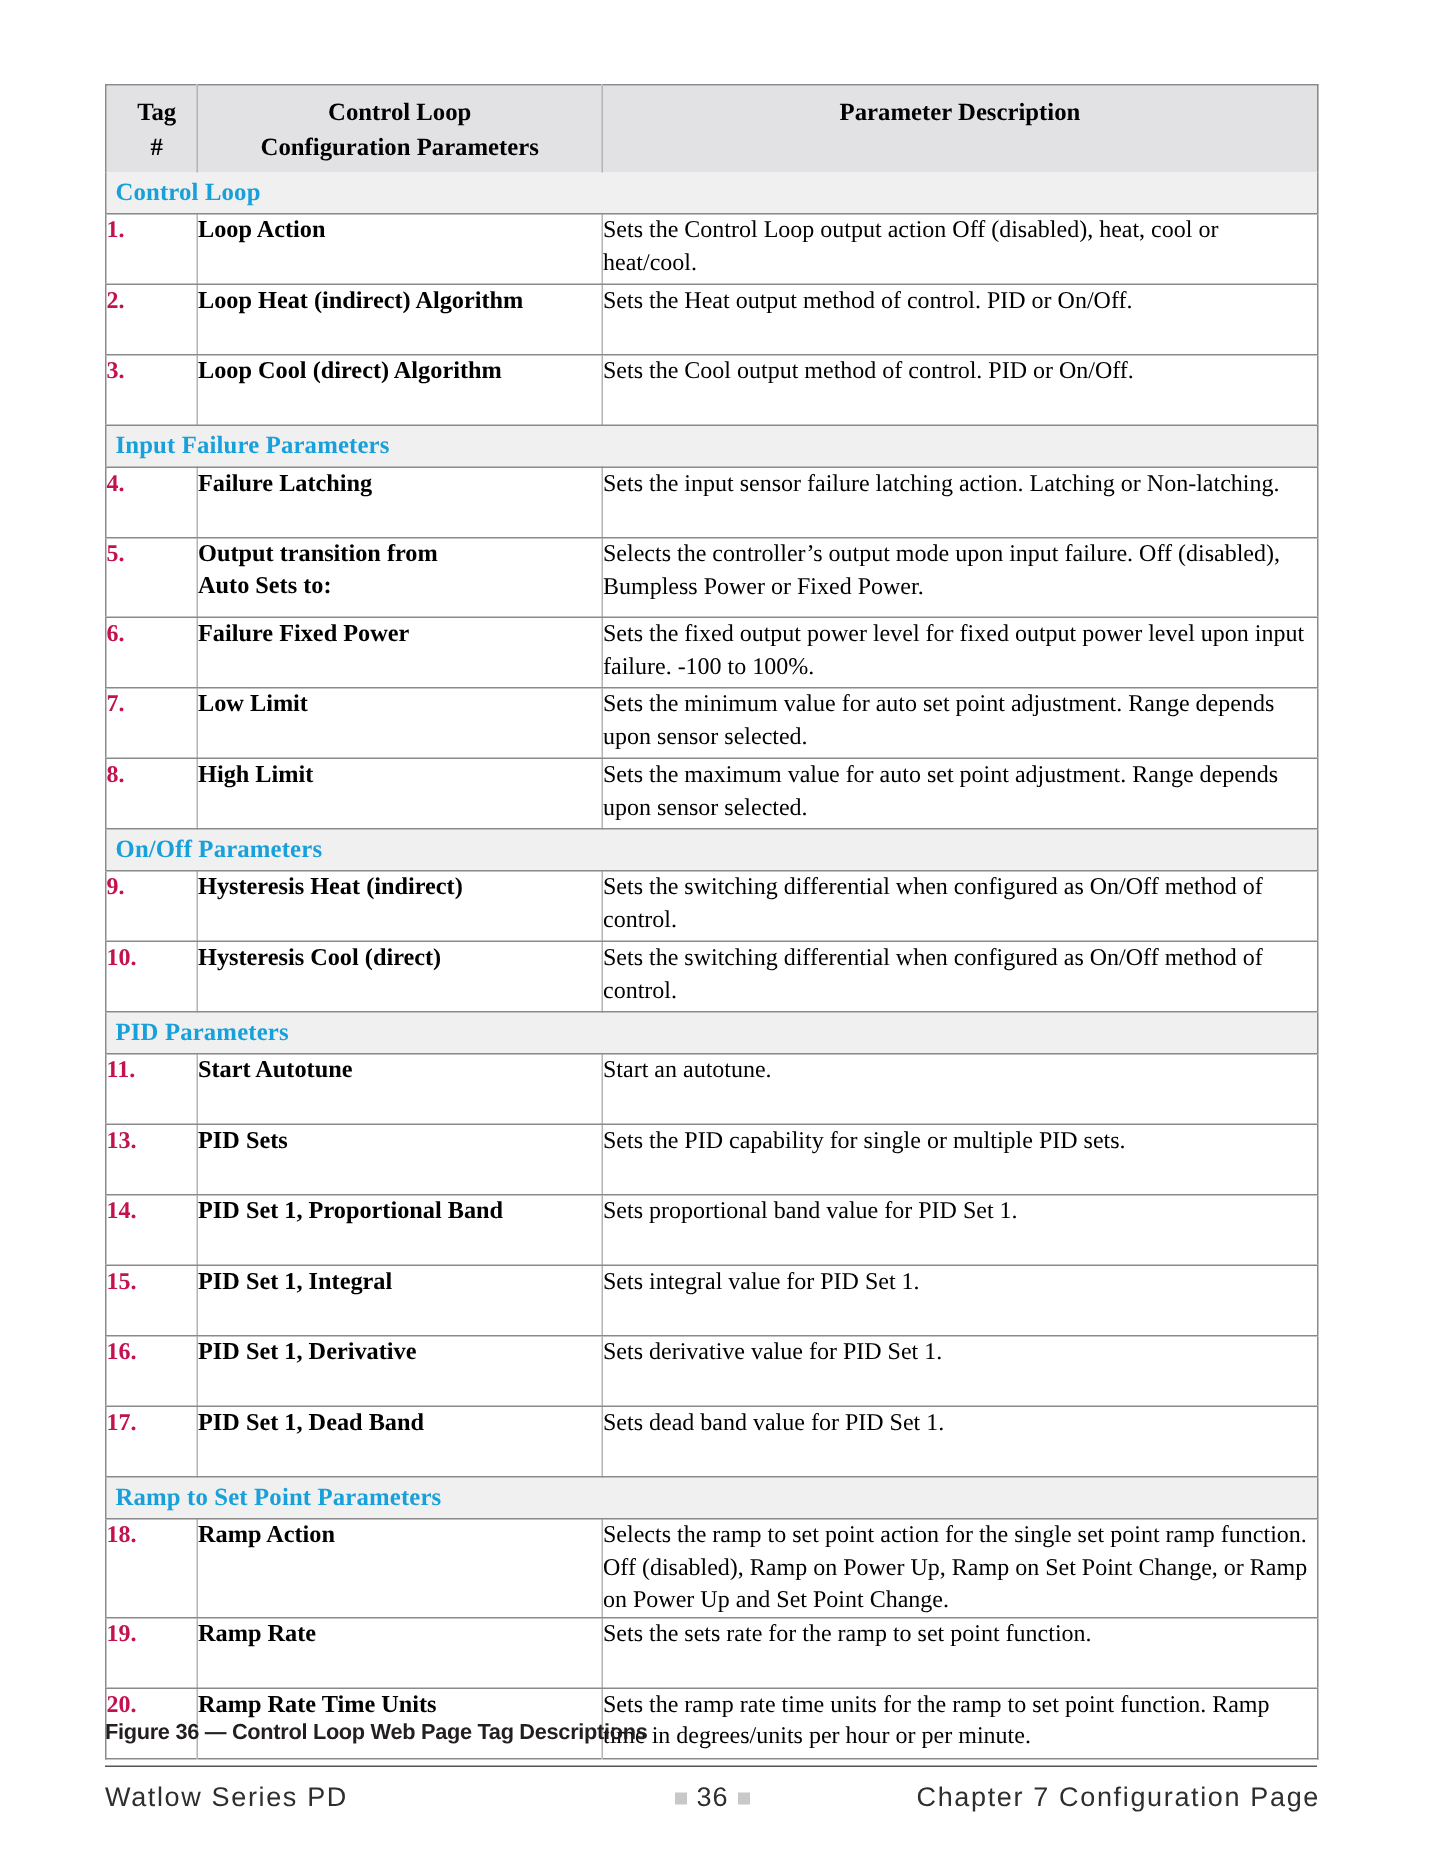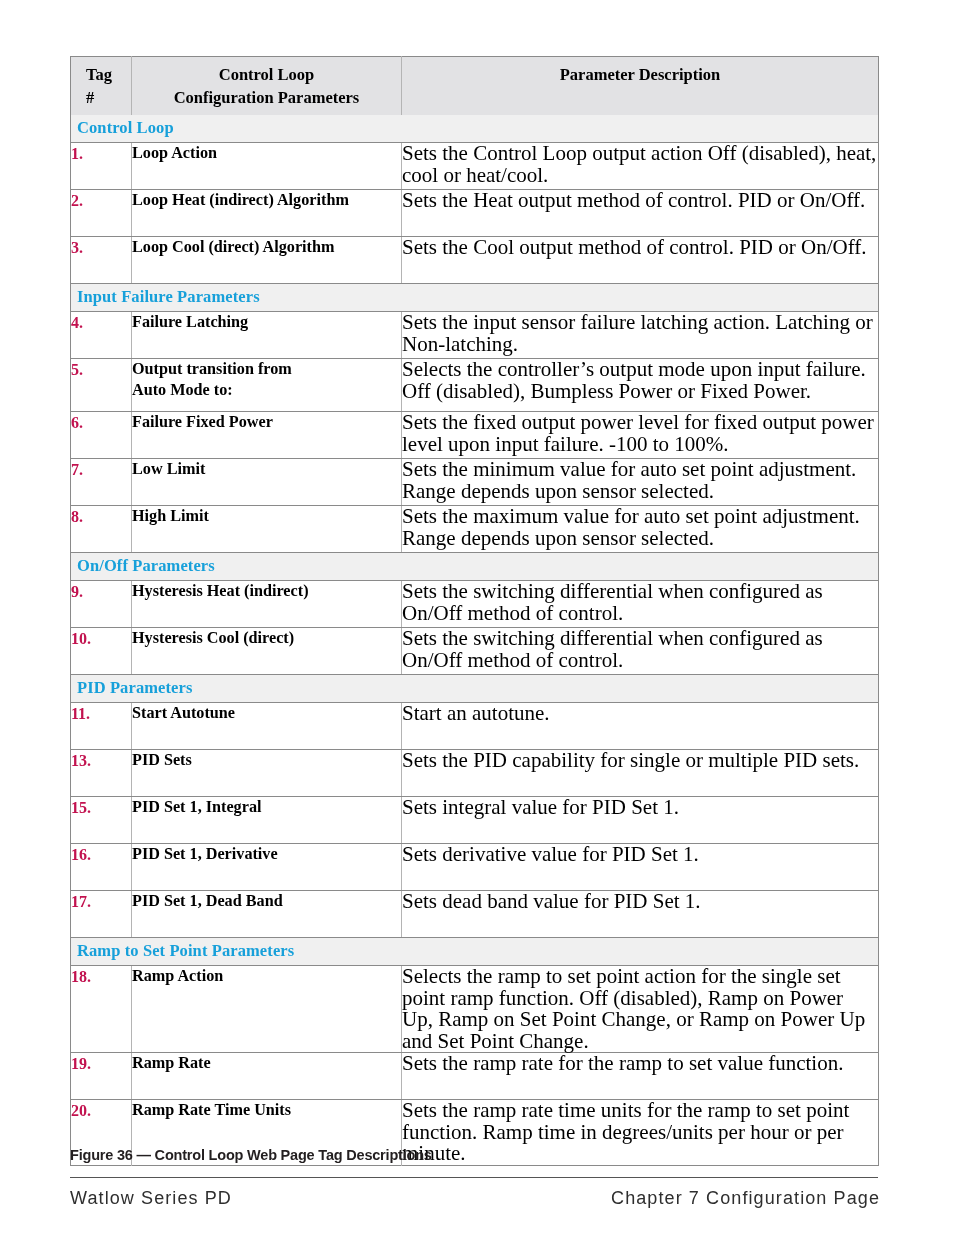--- a/index.html
+++ b/index.html
@@ -51,21 +51,21 @@
     background: #e2e2e4;
     border-bottom: 1px solid #8a8a8a;
     height: 48px;
     padding: 6px 8px 4px 8px;
     text-align: center;
     font-weight: bold;
     font-size: 16.5px;
     line-height: 23px;
   }
   .hdr-row td.hdr-tag {
-    text-align: left;
+    text-align: center;
     padding-left: 15px;
     vertical-align: top;
   }
   .hdr-stack { display: block; }
 
   
   .sec-row td {
     background: #f0f0f0;
     border-right: none;
     border-bottom: 1px solid #8a8a8a;
@@ -90,21 +90,21 @@
     line-height: 21px;
   }
   .cell-param {
     padding: 6px 6px 10px 12px;
     font-weight: bold;
     font-size: 16.2px;
     line-height: 21px;
   }
   .cell-desc {
     padding: 6px 10px 10px 7px;
-    font-size: 21px;
+    font-size: 16px;
     line-height: 21.5px;
   }
   .cell-param .l2 { display: block; }
 
   
   .rh-1 { height: 46px; }
   .rh-3 { height: 52px; }
 
   
   .figure-caption {
@@ -207,21 +207,21 @@
         <tr class="sec-row">
           <td colspan="3"><span class="sec-label">Input Failure Parameters</span></td>
         </tr>
         <tr class="data-row">
           <td class="cell-tag rh-1">4.</td>
           <td class="cell-param"><span>Failure Latching</span></td>
           <td class="cell-desc">Sets the input sensor failure latching action. Latching or Non-latching.</td>
         </tr>
         <tr class="data-row">
           <td class="cell-tag rh-3">5.</td>
-          <td class="cell-param"><span>Output transition from</span><span class="l2">Auto Mode to:</span></td>
+          <td class="cell-param"><span>Output transition from</span><span class="l2">Auto Sets to:</span></td>
           <td class="cell-desc">Selects the controller’s output mode upon input failure. Off (disabled), Bumpless Power or Fixed Power.</td>
         </tr>
         <tr class="data-row">
           <td class="cell-tag rh-1">6.</td>
           <td class="cell-param"><span>Failure Fixed Power</span></td>
           <td class="cell-desc">Sets the fixed output power level for fixed output power level upon input failure. -100 to 100%.</td>
         </tr>
         <tr class="data-row">
           <td class="cell-tag rh-1">7.</td>
           <td class="cell-param"><span>Low Limit</span></td>
@@ -252,20 +252,25 @@
           <td class="cell-tag rh-1">11.</td>
           <td class="cell-param"><span>Start Autotune</span></td>
           <td class="cell-desc">Start an autotune.</td>
         </tr>
         <tr class="data-row">
           <td class="cell-tag rh-1">13.</td>
           <td class="cell-param"><span>PID Sets</span></td>
           <td class="cell-desc">Sets the PID capability for single or multiple PID sets.</td>
         </tr>
         <tr class="data-row">
+          <td class="cell-tag rh-1">14.</td>
+          <td class="cell-param"><span>PID Set 1, Proportional Band</span></td>
+          <td class="cell-desc">Sets proportional band value for PID Set 1.</td>
+        </tr>
+        <tr class="data-row">
           <td class="cell-tag rh-1">15.</td>
           <td class="cell-param"><span>PID Set 1, Integral</span></td>
           <td class="cell-desc">Sets integral value for PID Set 1.</td>
         </tr>
         <tr class="data-row">
           <td class="cell-tag rh-1">16.</td>
           <td class="cell-param"><span>PID Set 1, Derivative</span></td>
           <td class="cell-desc">Sets derivative value for PID Set 1.</td>
         </tr>
         <tr class="data-row">
@@ -277,32 +282,35 @@
           <td colspan="3"><span class="sec-label">Ramp to Set Point Parameters</span></td>
         </tr>
         <tr class="data-row">
           <td class="cell-tag rh-3">18.</td>
           <td class="cell-param"><span>Ramp Action</span></td>
           <td class="cell-desc">Selects the ramp to set point action for the single set point ramp function. Off (disabled), Ramp on Power Up, Ramp on Set Point Change, or Ramp on Power Up and Set Point Change.</td>
         </tr>
         <tr class="data-row">
           <td class="cell-tag rh-1">19.</td>
           <td class="cell-param"><span>Ramp Rate</span></td>
-          <td class="cell-desc">Sets the ramp rate for the ramp to set value function.</td>
+          <td class="cell-desc">Sets the sets rate for the ramp to set point function.</td>
         </tr>
         <tr class="data-row">
           <td class="cell-tag rh-1">20.</td>
           <td class="cell-param"><span>Ramp Rate Time Units</span></td>
           <td class="cell-desc">Sets the ramp rate time units for the ramp to set point function. Ramp time in degrees/units per hour or per minute.</td>
         </tr>
       </tbody>
   </table>
 
   <div class="figure-caption">Figure 36 — Control Loop Web Page Tag Descriptions</div>
 
   <div class="footer-rule"></div>
 
   <div class="footer">
     <span class="footer-left">Watlow Series PD</span>
+    <span class="footer-center">
+      <span class="pg-sq"></span><span class="pg-num">36</span><span class="pg-sq"></span>
+    </span>
     <span class="footer-right">Chapter 7 Configuration Page</span>
   </div>
 
 </div>
 
 </body></html>

